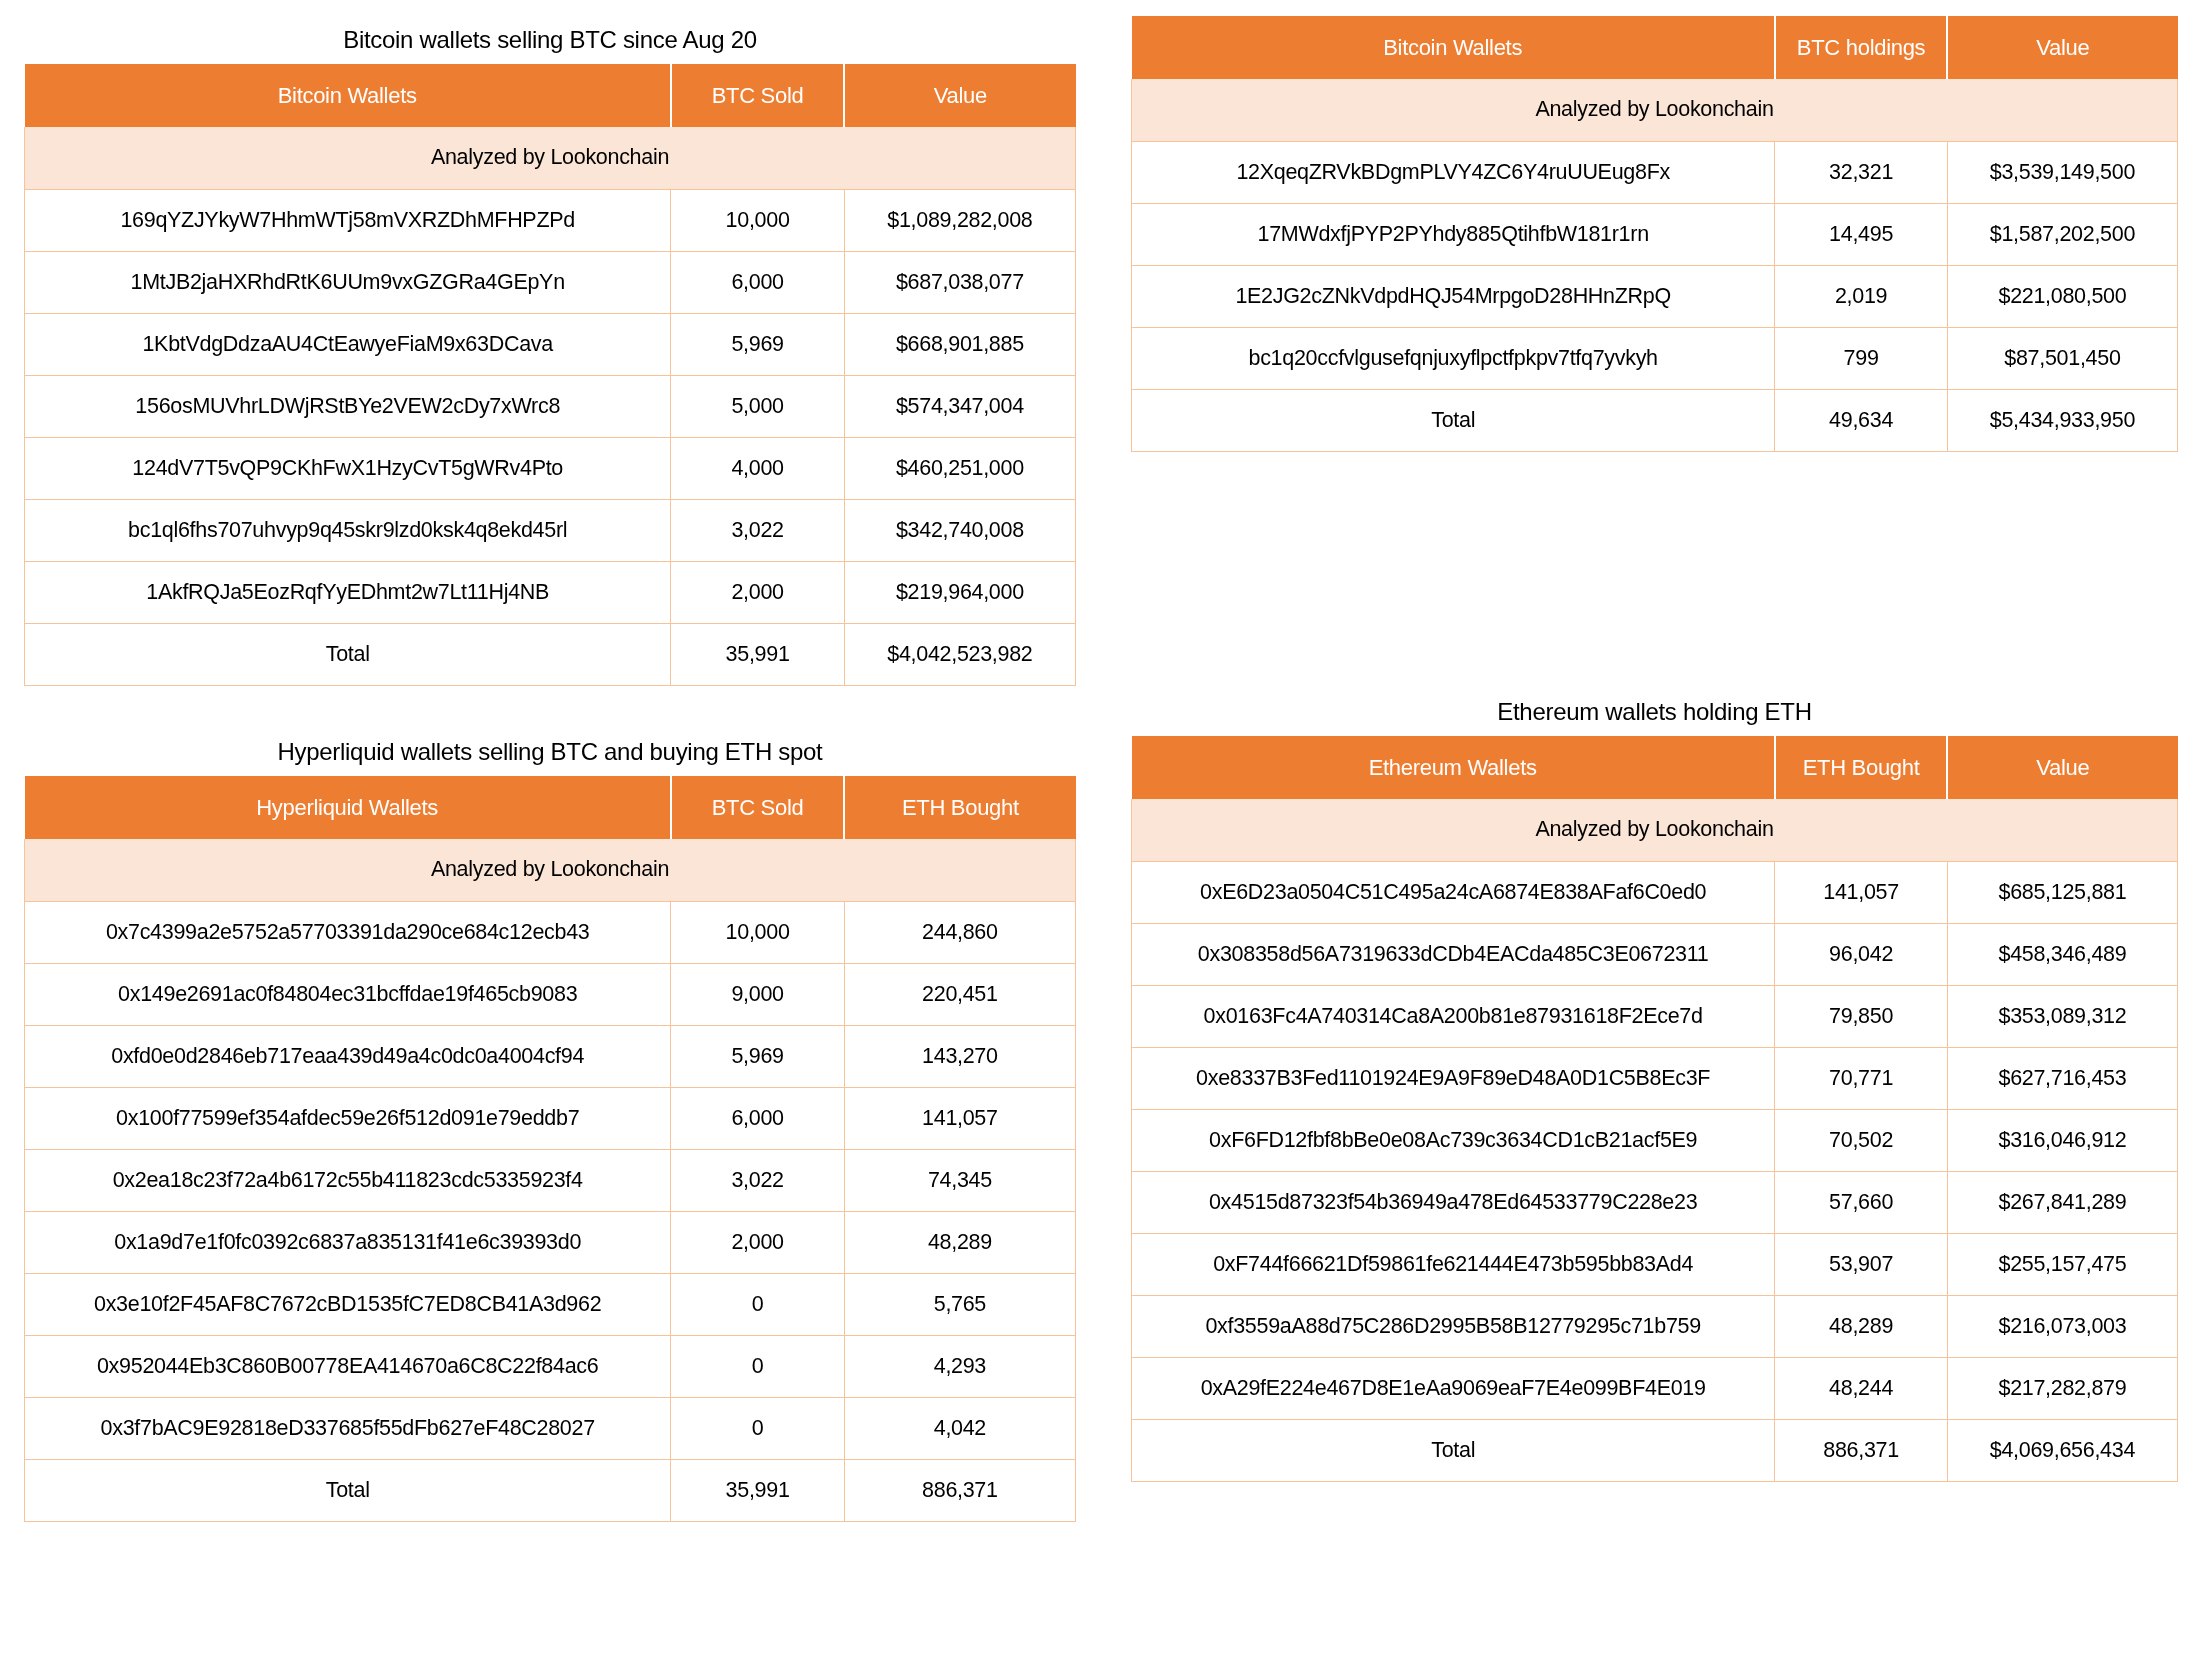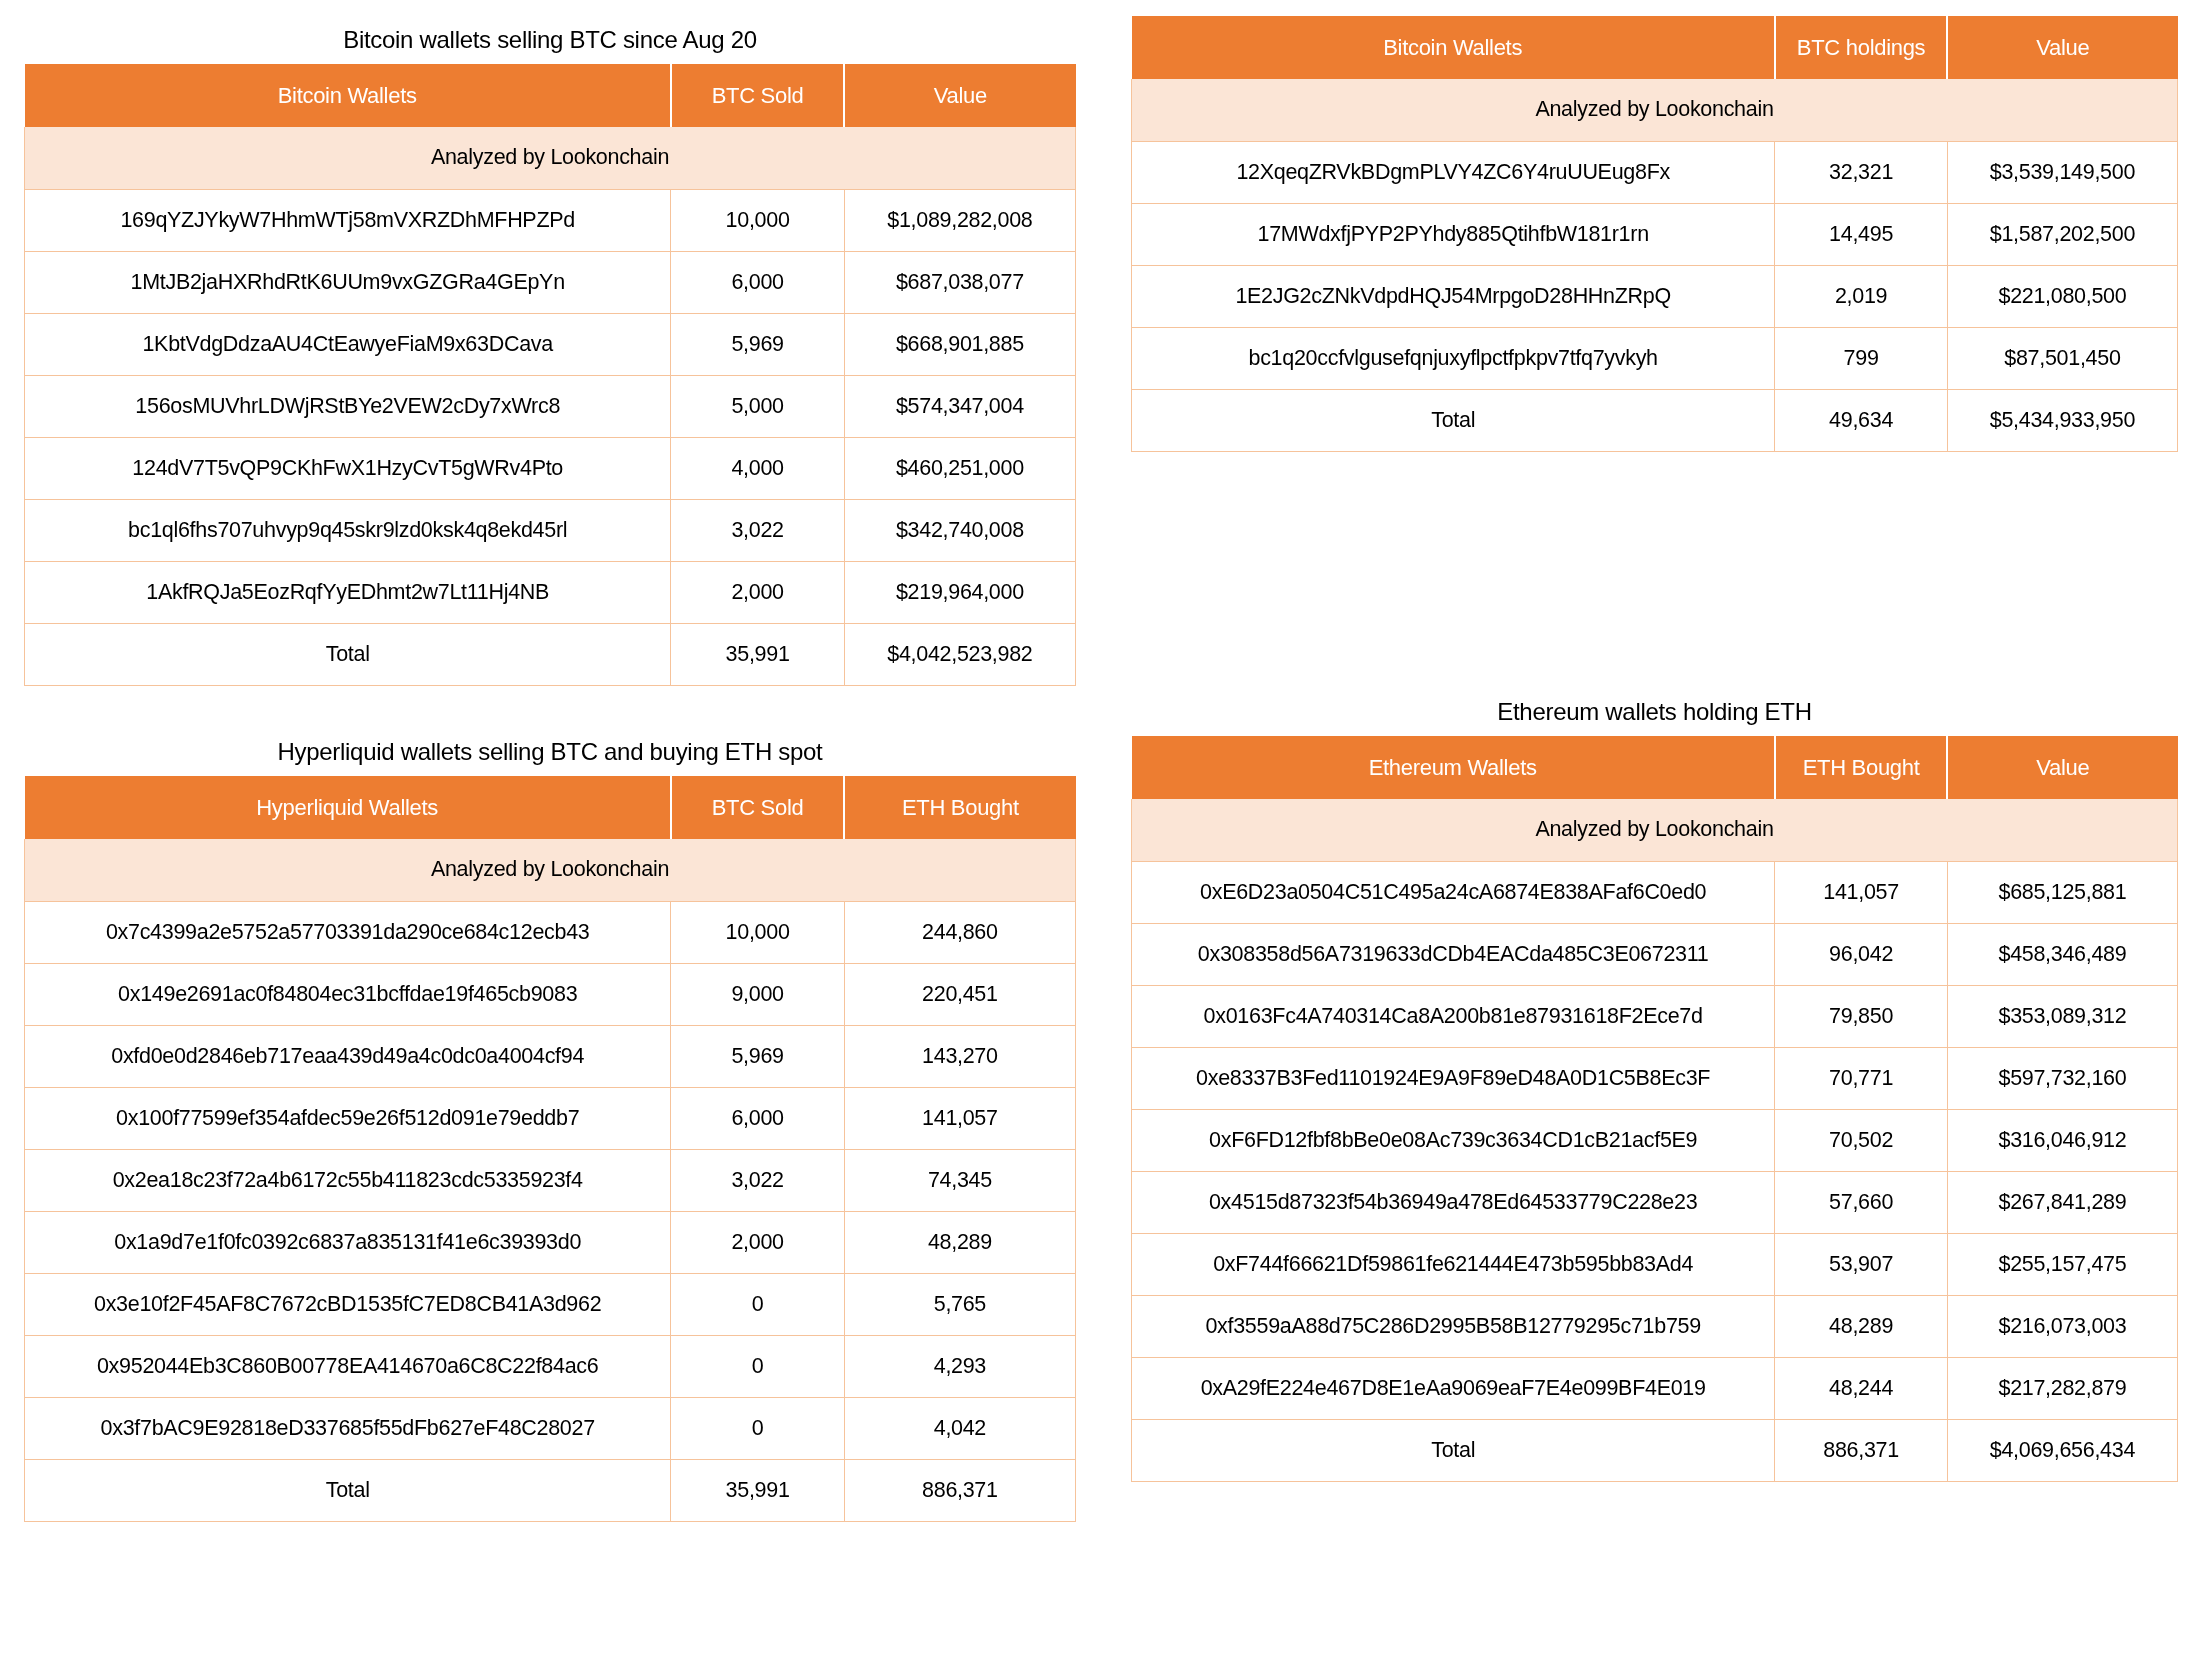--- a/index.html
+++ b/index.html
@@ -256,21 +256,21 @@
           <td>$458,346,489</td>
         </tr>
         <tr>
           <td>0x0163Fc4A740314Ca8A200b81e87931618F2Ece7d</td>
           <td>79,850</td>
           <td>$353,089,312</td>
         </tr>
         <tr>
           <td>0xe8337B3Fed1101924E9A9F89eD48A0D1C5B8Ec3F</td>
           <td>70,771</td>
-          <td>$597,732,160</td>
+          <td>$627,716,453</td>
         </tr>
         <tr>
           <td>0xF6FD12fbf8bBe0e08Ac739c3634CD1cB21acf5E9</td>
           <td>70,502</td>
           <td>$316,046,912</td>
         </tr>
         <tr>
           <td>0x4515d87323f54b36949a478Ed64533779C228e23</td>
           <td>57,660</td>
           <td>$267,841,289</td>

